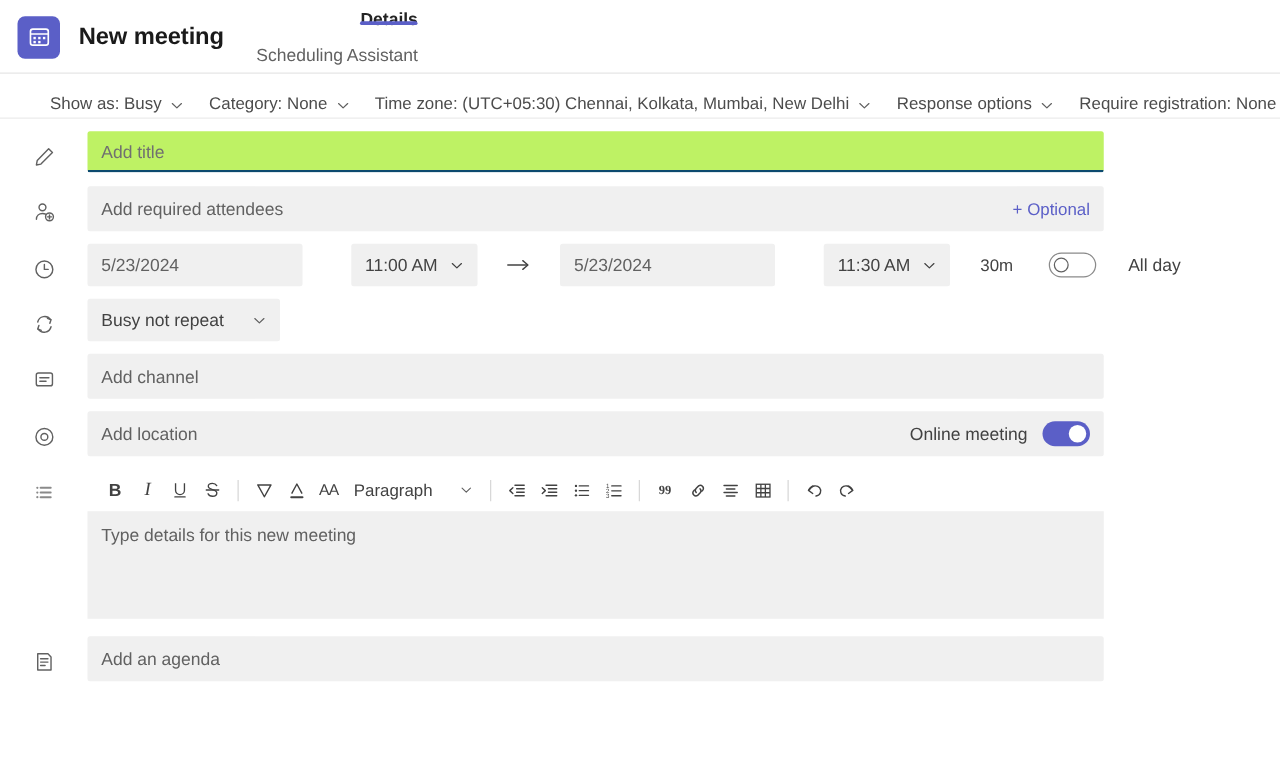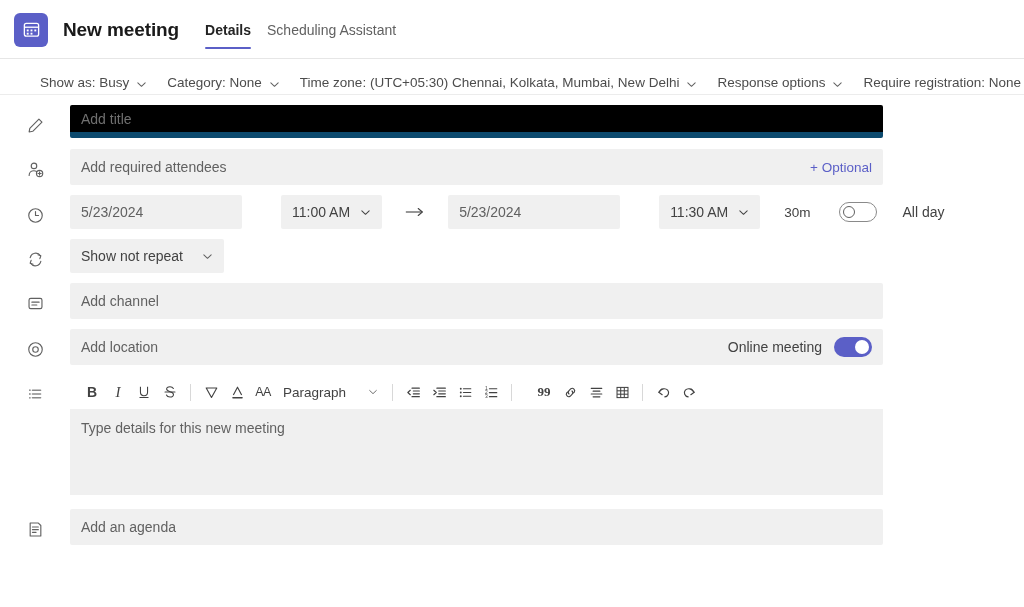--- a/index.html
+++ b/index.html
@@ -26,21 +26,21 @@
     display: flex; align-items: center; justify-content: center;
     flex: 0 0 auto;
   }
   .app-icon svg { display:block; }
   .page-title {
     font-size: 19px; font-weight: bold;
     margin-left: 15px; color:#1a1a1a;
     letter-spacing: -0.1px;
     white-space: nowrap;
   }
-  .tabs { display:flex; align-items:flex-end; margin-left: 18px; height: 59px; }
+  .tabs { display:flex; align-items:flex-end; margin-left: 18px; height: 59px; flex-direction: column; }
   .tab {
     position: relative;
     font-size: 14px;
     color: #616161;
     padding: 0 8px;
     height: 59px;
     display:flex; align-items:center;
     white-space: nowrap;
     cursor: pointer;
   }
@@ -102,22 +102,22 @@
     background: #f0f0f0;
     height: 34px;
     display:flex; align-items:center;
     padding: 0 11px;
     font-size: 14px;
     color: #616161;
     border-radius: 2px;
     cursor: text;
   }
   .field.title {
-    background: #000000;
-    border-bottom: 6px solid #0c4a6e;
+    background: #bef264;
+    border-bottom: 2px solid #0c4a6e;
     height: 33px;
     color: #707070;
   }
   .field.tall { height: 36px; }
   .field-flex { display:flex; align-items:center; justify-content: space-between; }
   .optional-link {
     color:#5b5fc7; font-size: 13.5px; cursor:pointer;
     white-space:nowrap;
   }
   .online-label { font-size: 14px; color:#424242; margin-right: 12px; white-space:nowrap;}
@@ -175,21 +175,21 @@
   .tsep { width:1px; height:17px; background:#d8d8d8; margin: 0 7px; flex:0 0 auto;}
   .editor-body {
     background:#f0f0f0;
     height: 86px;
     padding: 11px 11px;
     font-size: 14px; color:#616161;
     cursor: text;
   }
   .bold-g { font-weight: bold; font-size: 14px; }
   .ital-g { font-style: italic; font-size: 15px; font-family:"Liberation Serif", serif;}
-  .quote-g { font-size: 13px; font-weight:bold; font-family:"Liberation Serif", serif;margin-left:12px;}
+  .quote-g { font-size: 10px; font-weight:bold; font-family:"Liberation Serif", serif;}
 
   .agenda-row { margin-top: 14px; }
 </style>
 </head>
 <body>
 
 <div class="app">
 
   <div class="header">
     <div class="app-icon">
@@ -340,21 +340,21 @@
       <div class="row-icon">
         <svg width="19" height="19" viewBox="0 0 20 20" fill="none">
           <path d="M4.4 8.0 A6.0 6.0 0 0 1 15.2 6.0" stroke="#616161" stroke-width="1.2" stroke-linecap="round"></path>
           <path d="M15.6 12.0 A6.0 6.0 0 0 1 4.8 14.0" stroke="#616161" stroke-width="1.2" stroke-linecap="round"></path>
           <path d="M12.6 5.0 L15.6 6.1 L14.6 9.1" stroke="#616161" stroke-width="1.2" stroke-linecap="round" stroke-linejoin="round" fill="none"></path>
           <path d="M7.4 15.0 L4.4 13.9 L5.4 10.9" stroke="#616161" stroke-width="1.2" stroke-linecap="round" stroke-linejoin="round" fill="none"></path>
         </svg>
       </div>
       <div class="row-body">
         <div class="ctl repeat">
-          <span>Show not repeat</span>
+          <span>Busy not repeat</span>
           <span class="chev">
             <svg width="11" height="11" viewBox="0 0 12 12" fill="none">
                 <path d="M2 4.2 L6 8 L10 4.2" stroke="#616161" stroke-width="1.1" stroke-linecap="round" stroke-linejoin="round"></path>
               </svg>
           </span>
         </div>
       </div>
     </div>
 
     <div class="row">

